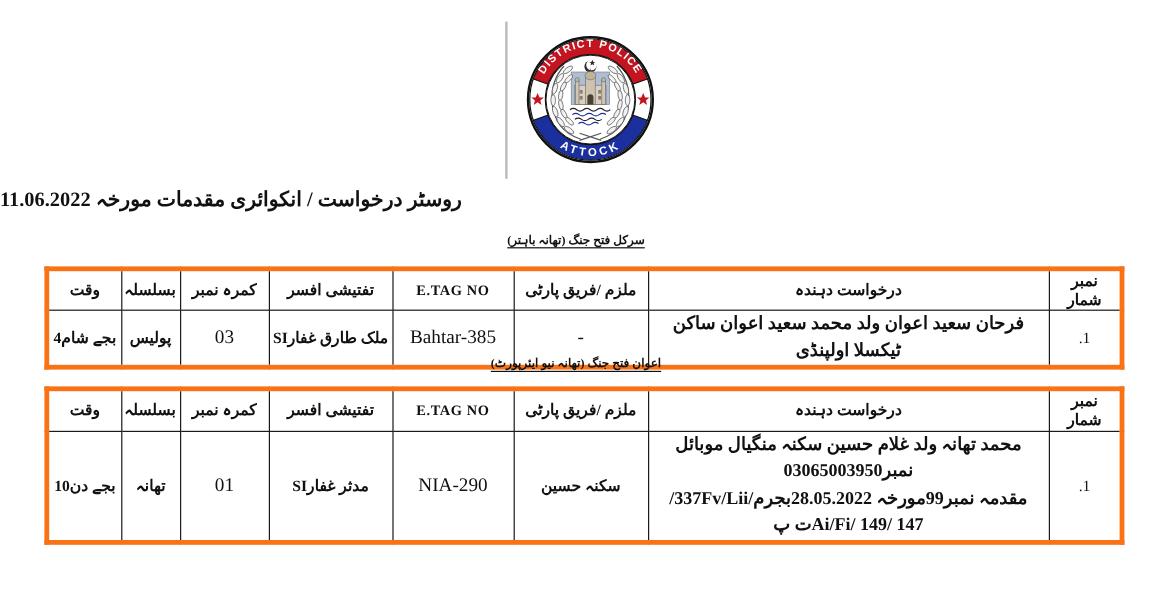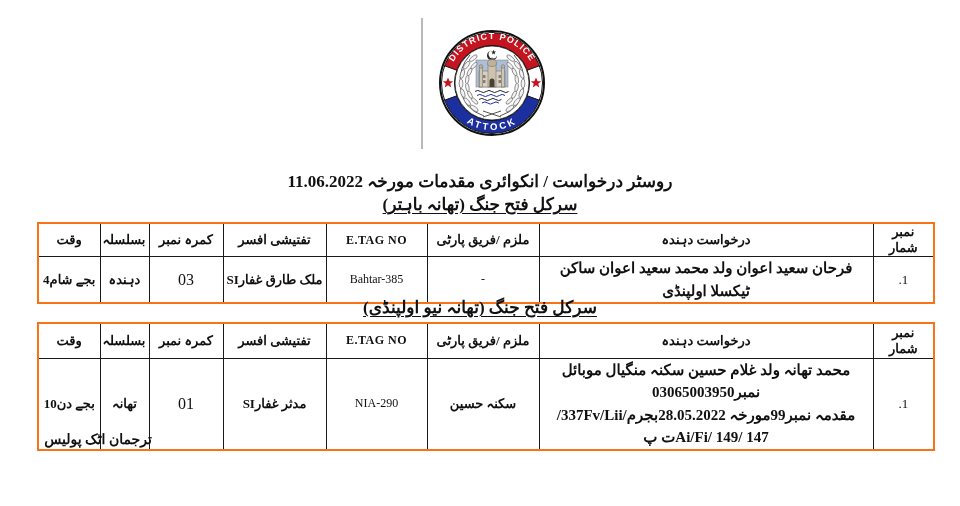--- a/index.html
+++ b/index.html
@@ -5,40 +5,40 @@
   html,body{margin:0;padding:0;background:#fff;}
   #page{position:relative;width:960px;height:506px;background:#ffffff;overflow:hidden;
         font-family:"Liberation Serif",serif;color:#111;}
 
   
   .logo-wrap{position:absolute;left:421px;top:18px;width:148px;height:131px;
              border-left:2px solid #b9b9b9;}
   .logo-wrap svg{position:absolute;left:11px;top:7px;}
 
   
-  .doc-title{position:absolute;left:0;top:156px;width:960px;text-align:center;
-             direction:rtl;font-size:17px;font-weight:bold;margin-top:15px;}
+  .doc-title{position:absolute;left:0;top:156px;width:960px;text-align:left;
+             direction:rtl;font-size:17px;font-weight:bold;}
   .sec-heading{position:absolute;left:0;width:960px;text-align:center;direction:rtl;
-               font-size:17px;font-weight:bold;}
+               font-size:10px;font-weight:bold;}
   .sec-heading span{text-decoration:underline;text-underline-offset:3px;}
   #sec1-heading{top:194px;}
   #sec2-heading{top:297px;}
 
   
   table.roster{position:absolute;left:37px;border-collapse:collapse;table-layout:fixed;
-               width:896px;border:2px solid #f97316;}
+               width:896px;border:4px solid #f97316;}
   table.roster td{border:1px solid #1a1a1a;text-align:center;vertical-align:middle;
                   padding:0 3px;overflow:hidden;}
   #table1{top:222px;}
   #table2{top:322px;}
   .urdu{direction:rtl;font-weight:bold;font-size:13px;}
   .val-urdu{direction:rtl;font-weight:bold;font-size:13px;}
   .ltrcell{direction:ltr;}
   .etag-h{font-weight:bold;font-size:12px;letter-spacing:.5px;}
-  .latin{font-size:12px;}
+  .latin{font-size:16px;}
   .num{font-size:16px;}
   .applicant-cell{font-size:15px;}
   .applicant-cell .line{direction:rtl;font-weight:bold;line-height:1.5;}
   .serial{font-size:13px;}
 
   .doc-footer{position:absolute;left:38px;top:431px;width:120px;text-align:center;
               direction:rtl;font-weight:bold;font-size:14px;}
 </style>
 </head>
 <body>
@@ -158,35 +158,35 @@
       <td class="urdu">بسلسلہ</td>
       <td class="urdu">کمرہ نمبر</td>
       <td class="urdu">تفتیشی افسر</td>
       <td class="etag-h">E.TAG NO</td>
       <td class="urdu">ملزم /فریق پارٹی</td>
       <td class="urdu">درخواست دہندہ</td>
       <td class="urdu">نمبر شمار</td>
     </tr>
     <tr style="height:37px">
       <td class="val-urdu ltrcell">4بجے شام</td>
-      <td class="val-urdu">دہندہ</td>
+      <td class="val-urdu">پولیس</td>
       <td class="num">03</td>
       <td class="val-urdu">ملک طارق غفارSI</td>
       <td class="latin">Bahtar-385</td>
       <td class="latin">-</td>
       <td class="applicant-cell">
         <div class="line">فرحان سعید اعوان ولد محمد سعید اعوان ساکن ٹیکسلا اولپنڈی</div>
       </td>
       <td class="serial ltrcell">.1</td>
     </tr>
   </tbody>
     </table>
 
   <div class="sec-heading" id="sec2-heading">
-    <span>سرکل فتح جنگ (تھانہ نیو اولپنڈی)</span>
+    <span>اعوان فتح جنگ (تھانہ نیو ایئرپورٹ)</span>
   </div>
 
   <table class="roster" id="table2">
     <colgroup>
       <col style="width:62px">
         <col style="width:49px">
         <col style="width:74px">
         <col style="width:103px">
       <col style="width:101px">
         <col style="width:112px">
@@ -213,15 +213,14 @@
       <td class="val-urdu">سکنہ حسین</td>
       <td class="applicant-cell">
         <div class="line">محمد تھانہ ولد غلام حسین سکنہ منگیال موبائل نمبر03065003950</div>
         <div class="line" dir="rtl"><span>مقدمہ نمبر99مورخہ 28.05.2022بجرم</span><span dir="ltr">/337Fv/Lii/ Ai/Fi/ 149/ 147</span><span>ت پ</span></div>
       </td>
       <td class="serial ltrcell">.1</td>
     </tr>
   </tbody>
     </table>
 
-  <div class="doc-footer">ترجمان اٹک پولیس</div>
 
 </div>
 
 </body></html>

